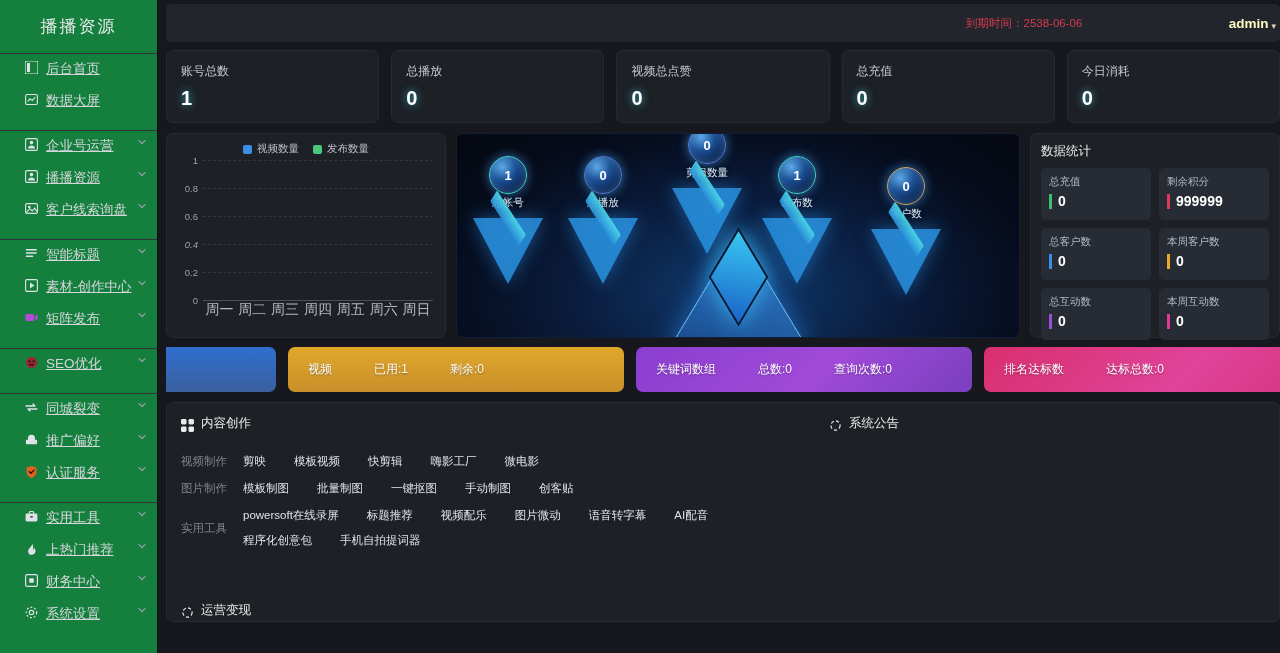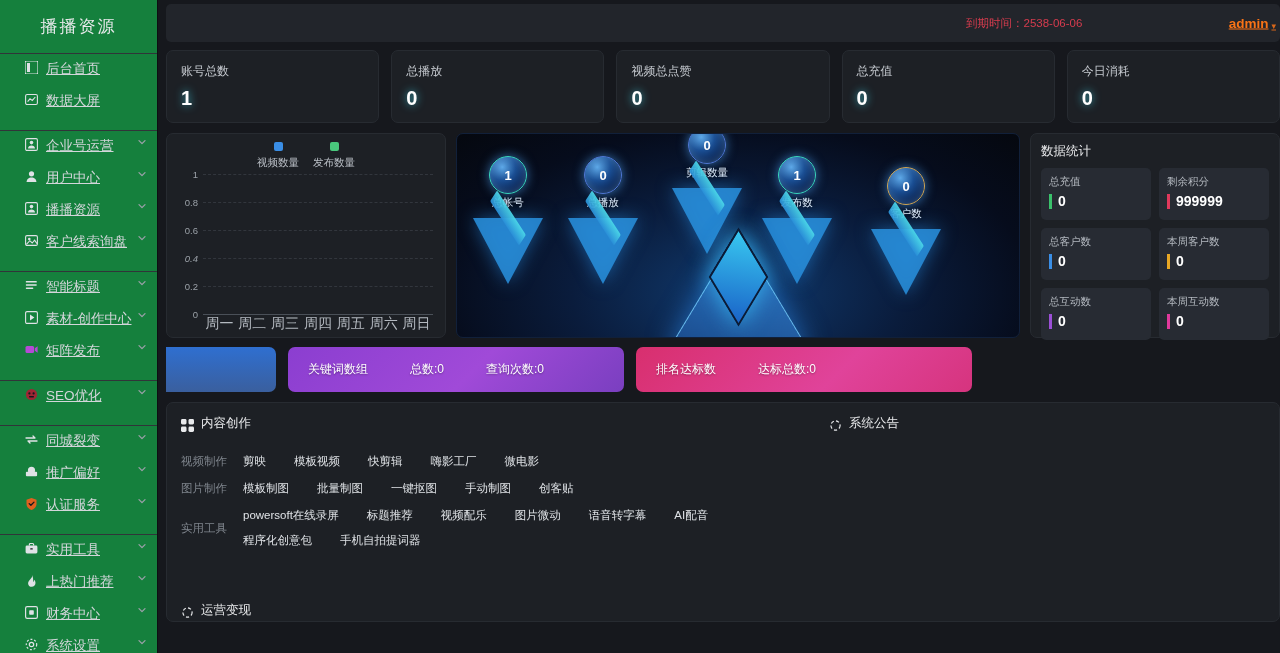--- a/index.html
+++ b/index.html
@@ -60,22 +60,22 @@
     display: flex; align-items: center; justify-content: flex-end;
     padding-right: 16px; position: relative;
   }
   .expiry {
     color: #d63c4e; font-size: 11.5px; position: absolute;
     left: 800px; top: 50%; transform: translateY(-50%);
     white-space: nowrap;
   }
   .user-chip {
     position: absolute; right: 4px; top: 50%; transform: translateY(-50%);
-    color: #f97316; font-size: 13.5px; font-weight: bold;
-    display: flex; align-items: flex-end; gap: 3px; cursor: pointer; text-decoration: underline;
+    color: #fef9c3; font-size: 13.5px; font-weight: bold;
+    display: flex; align-items: flex-end; gap: 3px; cursor: pointer;
   }
   .user-chip .caret { font-size: 9px; opacity: .85; }
 
   .content { flex: 1; padding: 8px 0 0 8px; overflow: hidden; }
 
   
   .statrow { display: flex; gap: 12px; margin-bottom: 10px; }
   .statcard {
     flex: 1 1 0; min-width: 0; height: 73px;
     background: #1d2025; border-radius: 7px;
@@ -89,21 +89,21 @@
   }
 
   
   .midrow { display: flex; gap: 10px; height: 205px; margin-bottom: 9px; }
   .chartcard {
     width: 280px; min-width: 280px; height: 205px;
     background: #1d2025; border: 1px solid #272b31; border-radius: 7px;
     padding: 8px 8px 6px 8px; position: relative;
   }
   .legend { display: flex; justify-content: center; gap: 14px; margin-bottom: 2px; }
-  .legend-item { display: flex; align-items: center; gap: 5px; color: #b9bec5; font-size: 10.5px; flex-direction: column; }
+  .legend-item { display: flex; align-items: center; gap: 5px; color: #b9bec5; font-size: 10.5px; }
   .swatch { width: 9px; height: 9px; border-radius: 2px; display: inline-block; }
   .plot { position: relative; height: 158px; margin-top: 4px; }
   .yaxis {
     position: absolute; left: 0; top: 0; bottom: 18px; width: 26px;
   }
   .ytick {
     position: absolute; right: 3px; color: #9ba1a8; font-size: 9.5px;
     transform: translateY(-50%); white-space: nowrap;
   }
   .grid { position: absolute; left: 28px; right: 4px; top: 0; bottom: 18px; }
@@ -259,34 +259,20 @@
             <span class="menu-label">企业号运营</span>
             <span class="chev">
               <svg viewBox="0 0 10 10" width="10" height="10">
                 <polyline points="2,3.6 5,6.6 8,3.6" fill="none" stroke="currentColor" stroke-width="1.3" stroke-linecap="round" stroke-linejoin="round"></polyline>
               </svg>
             </span>
           </div>
           <div class="menu-item">
             <span class="menu-ico">
               <svg width="13" height="13" viewBox="0 0 13 13">
-                <circle cx="6.5" cy="3.8" r="2.6" fill="#dfe2e6"></circle>
-                <path d="M1.6 12c0-2.9 2.2-4.6 4.9-4.6S11.4 9.1 11.4 12z" fill="#dfe2e6"></path>
-              </svg>
-            </span>
-            <span class="menu-label">用户中心</span>
-            <span class="chev">
-              <svg viewBox="0 0 10 10" width="10" height="10">
-                <polyline points="2,3.6 5,6.6 8,3.6" fill="none" stroke="currentColor" stroke-width="1.3" stroke-linecap="round" stroke-linejoin="round"></polyline>
-              </svg>
-            </span>
-          </div>
-          <div class="menu-item">
-            <span class="menu-ico">
-              <svg width="13" height="13" viewBox="0 0 13 13">
                 <rect x="0.6" y="0.6" width="11.8" height="11.8" rx="1.4" fill="none" stroke="#dfe2e6" stroke-width="1.1"></rect>
                 <circle cx="6.5" cy="4.6" r="1.8" fill="#dfe2e6"></circle>
                 <path d="M3 10.6c0-2 1.6-3.2 3.5-3.2S10 8.6 10 10.6z" fill="#dfe2e6"></path>
               </svg>
             </span>
             <span class="menu-label">播播资源</span>
             <span class="chev">
               <svg viewBox="0 0 10 10" width="10" height="10">
                 <polyline points="2,3.6 5,6.6 8,3.6" fill="none" stroke="currentColor" stroke-width="1.3" stroke-linecap="round" stroke-linejoin="round"></polyline>
               </svg>
@@ -627,20 +613,25 @@
               <div class="ministat">
                 <div class="k">本周互动数</div>
                 <div class="v" style="border-left-color:#e0399c">0</div>
               </div>
             </div>
         </section>
       </div>
 
       <div class="bannerrow" id="bannerrow">
           <div class="banner" style="background: linear-gradient(rgb(47, 111, 208) 0%, rgb(58, 95, 158) 100%); width: 200px; margin-left: -90px;"></div>
+          <div class="banner" style="background: linear-gradient(rgb(224, 168, 42) 0%, rgb(201, 143, 43) 100%); width: 336px;">
+            <span>视频</span>
+            <span>已用:1</span>
+            <span>剩余:0</span>
+          </div>
           <div class="banner" style="background: linear-gradient(135deg, rgb(139, 62, 208) 0%, rgb(160, 74, 216) 55%, rgb(122, 63, 192) 100%); width: 336px;">
             <span>关键词数组</span>
             <span>总数:0</span>
             <span>查询次数:0</span>
           </div>
           <div class="banner" style="background: linear-gradient(135deg, rgb(216, 47, 110) 0%, rgb(224, 67, 154) 60%, rgb(214, 52, 126) 100%); width: 336px;">
             <span>排名达标数</span>
             <span>达标总数:0</span>
           </div>
         </div>

